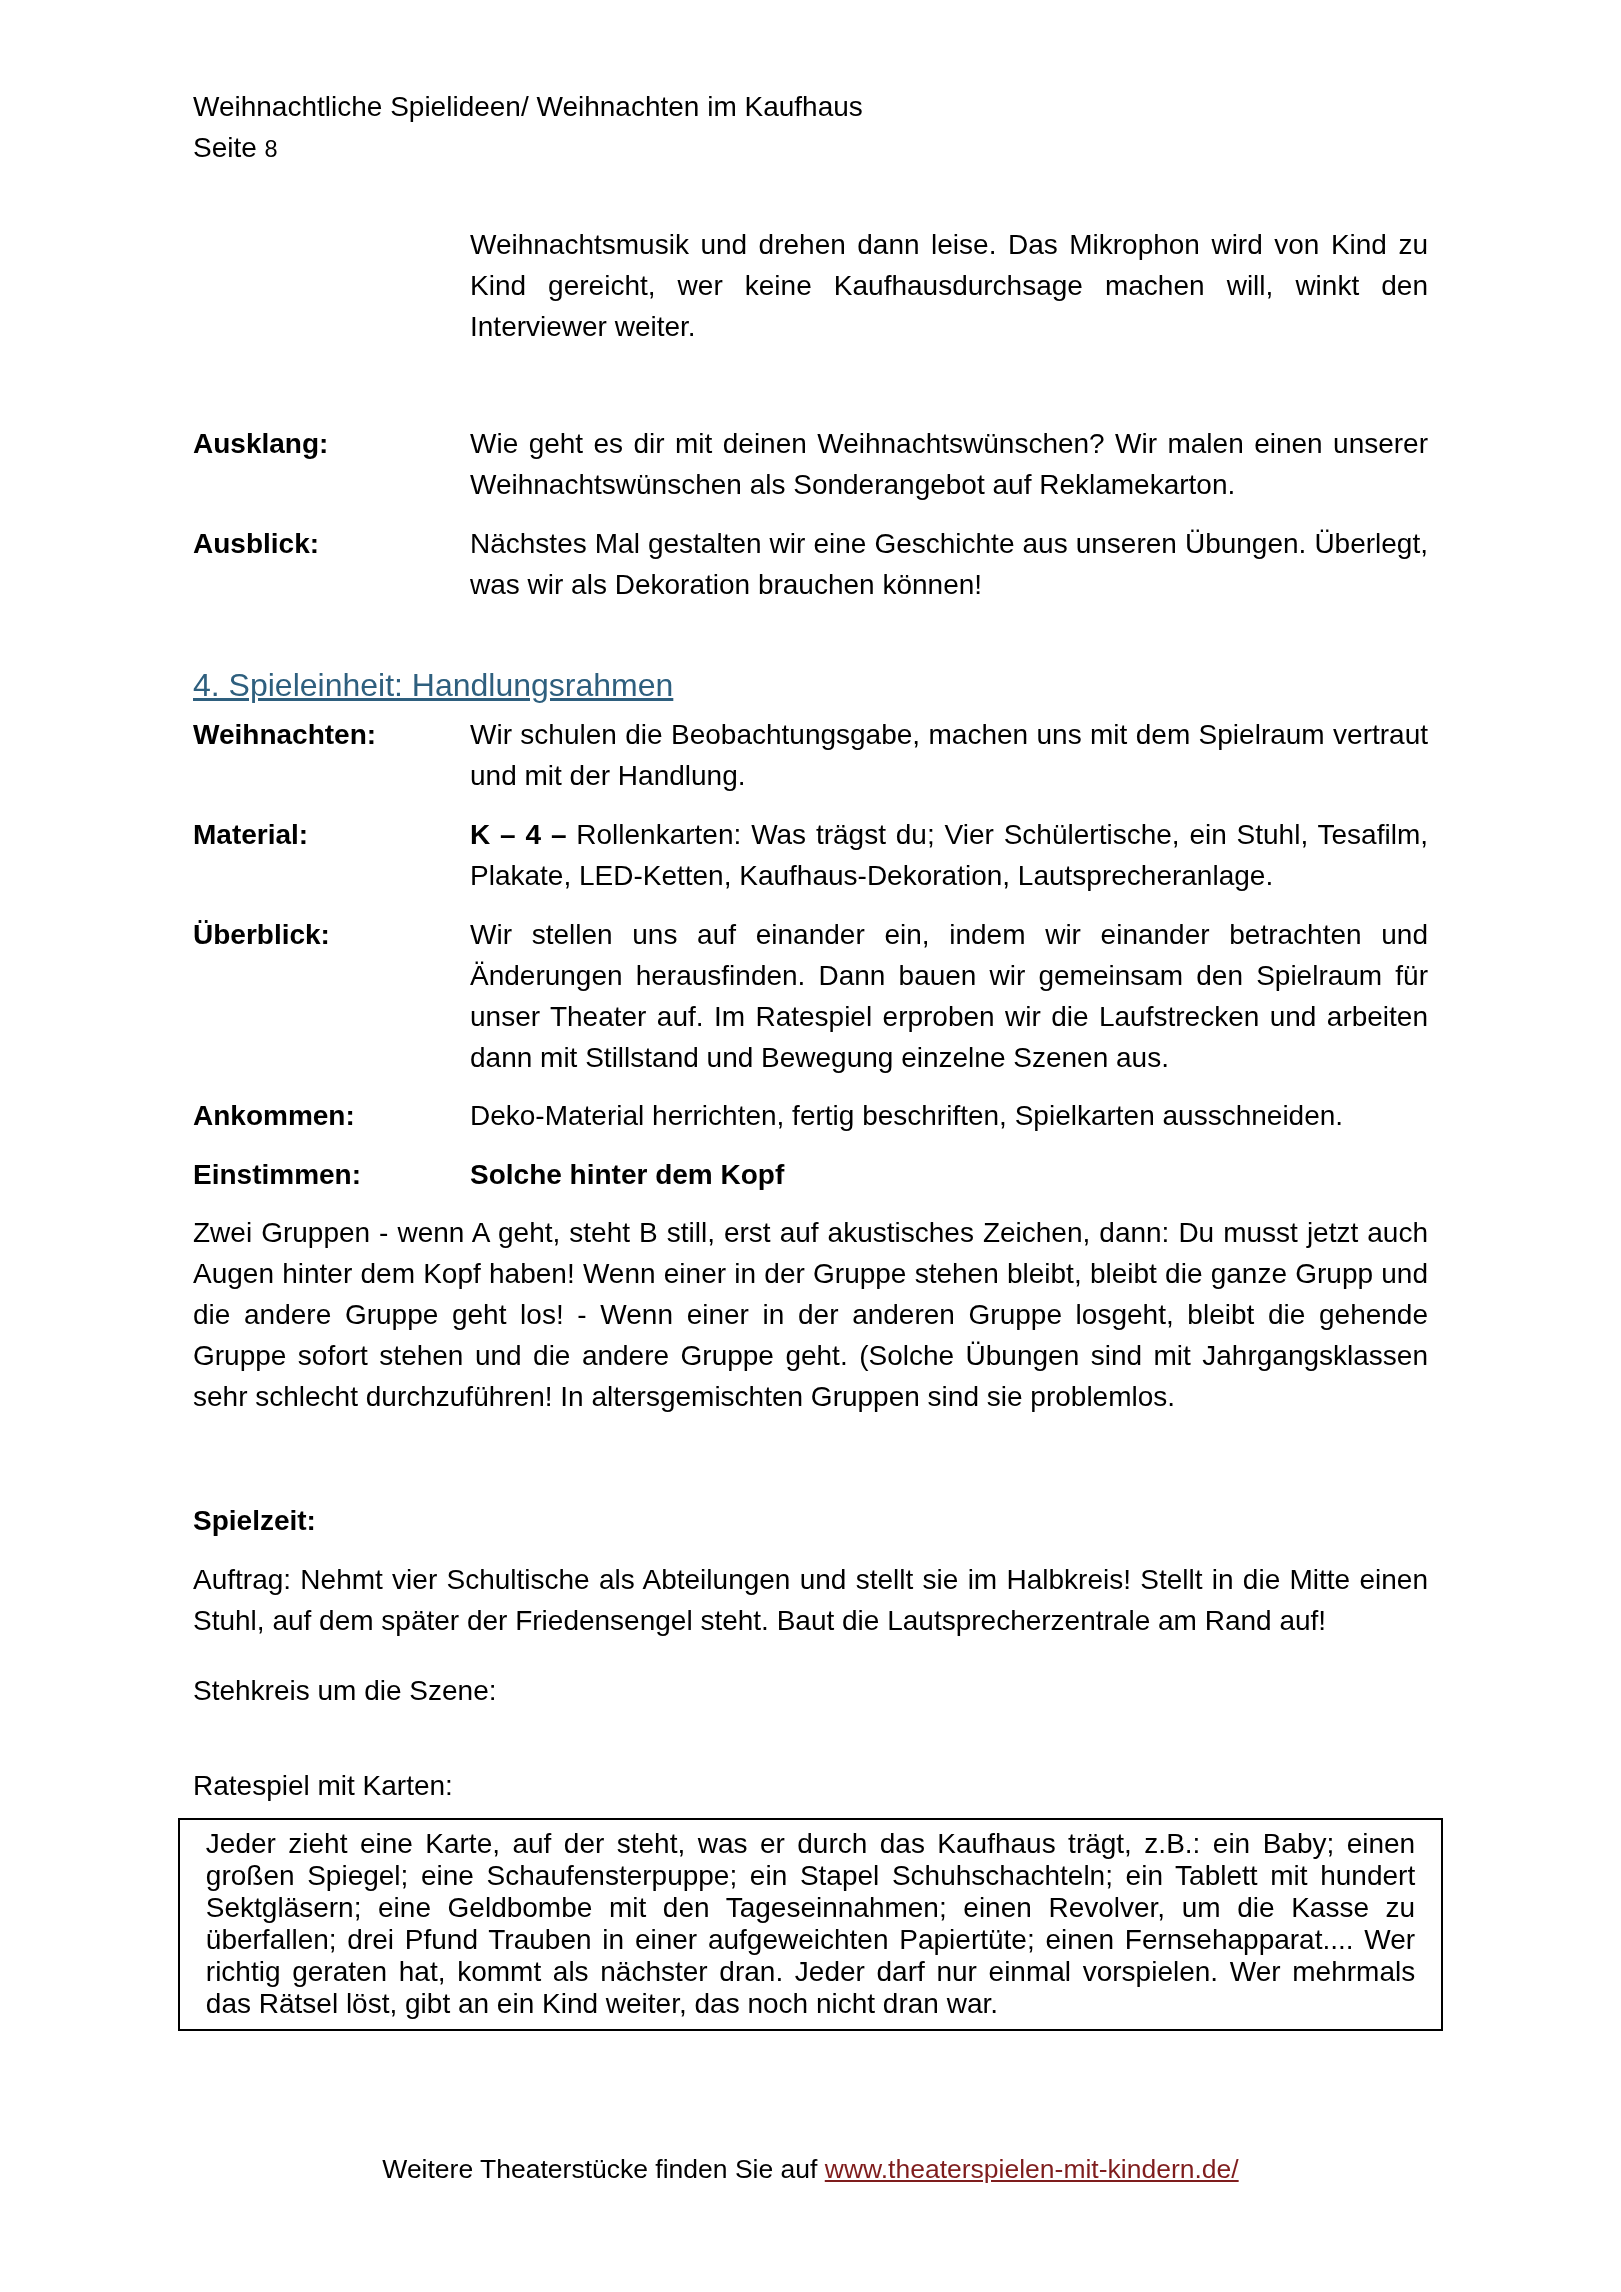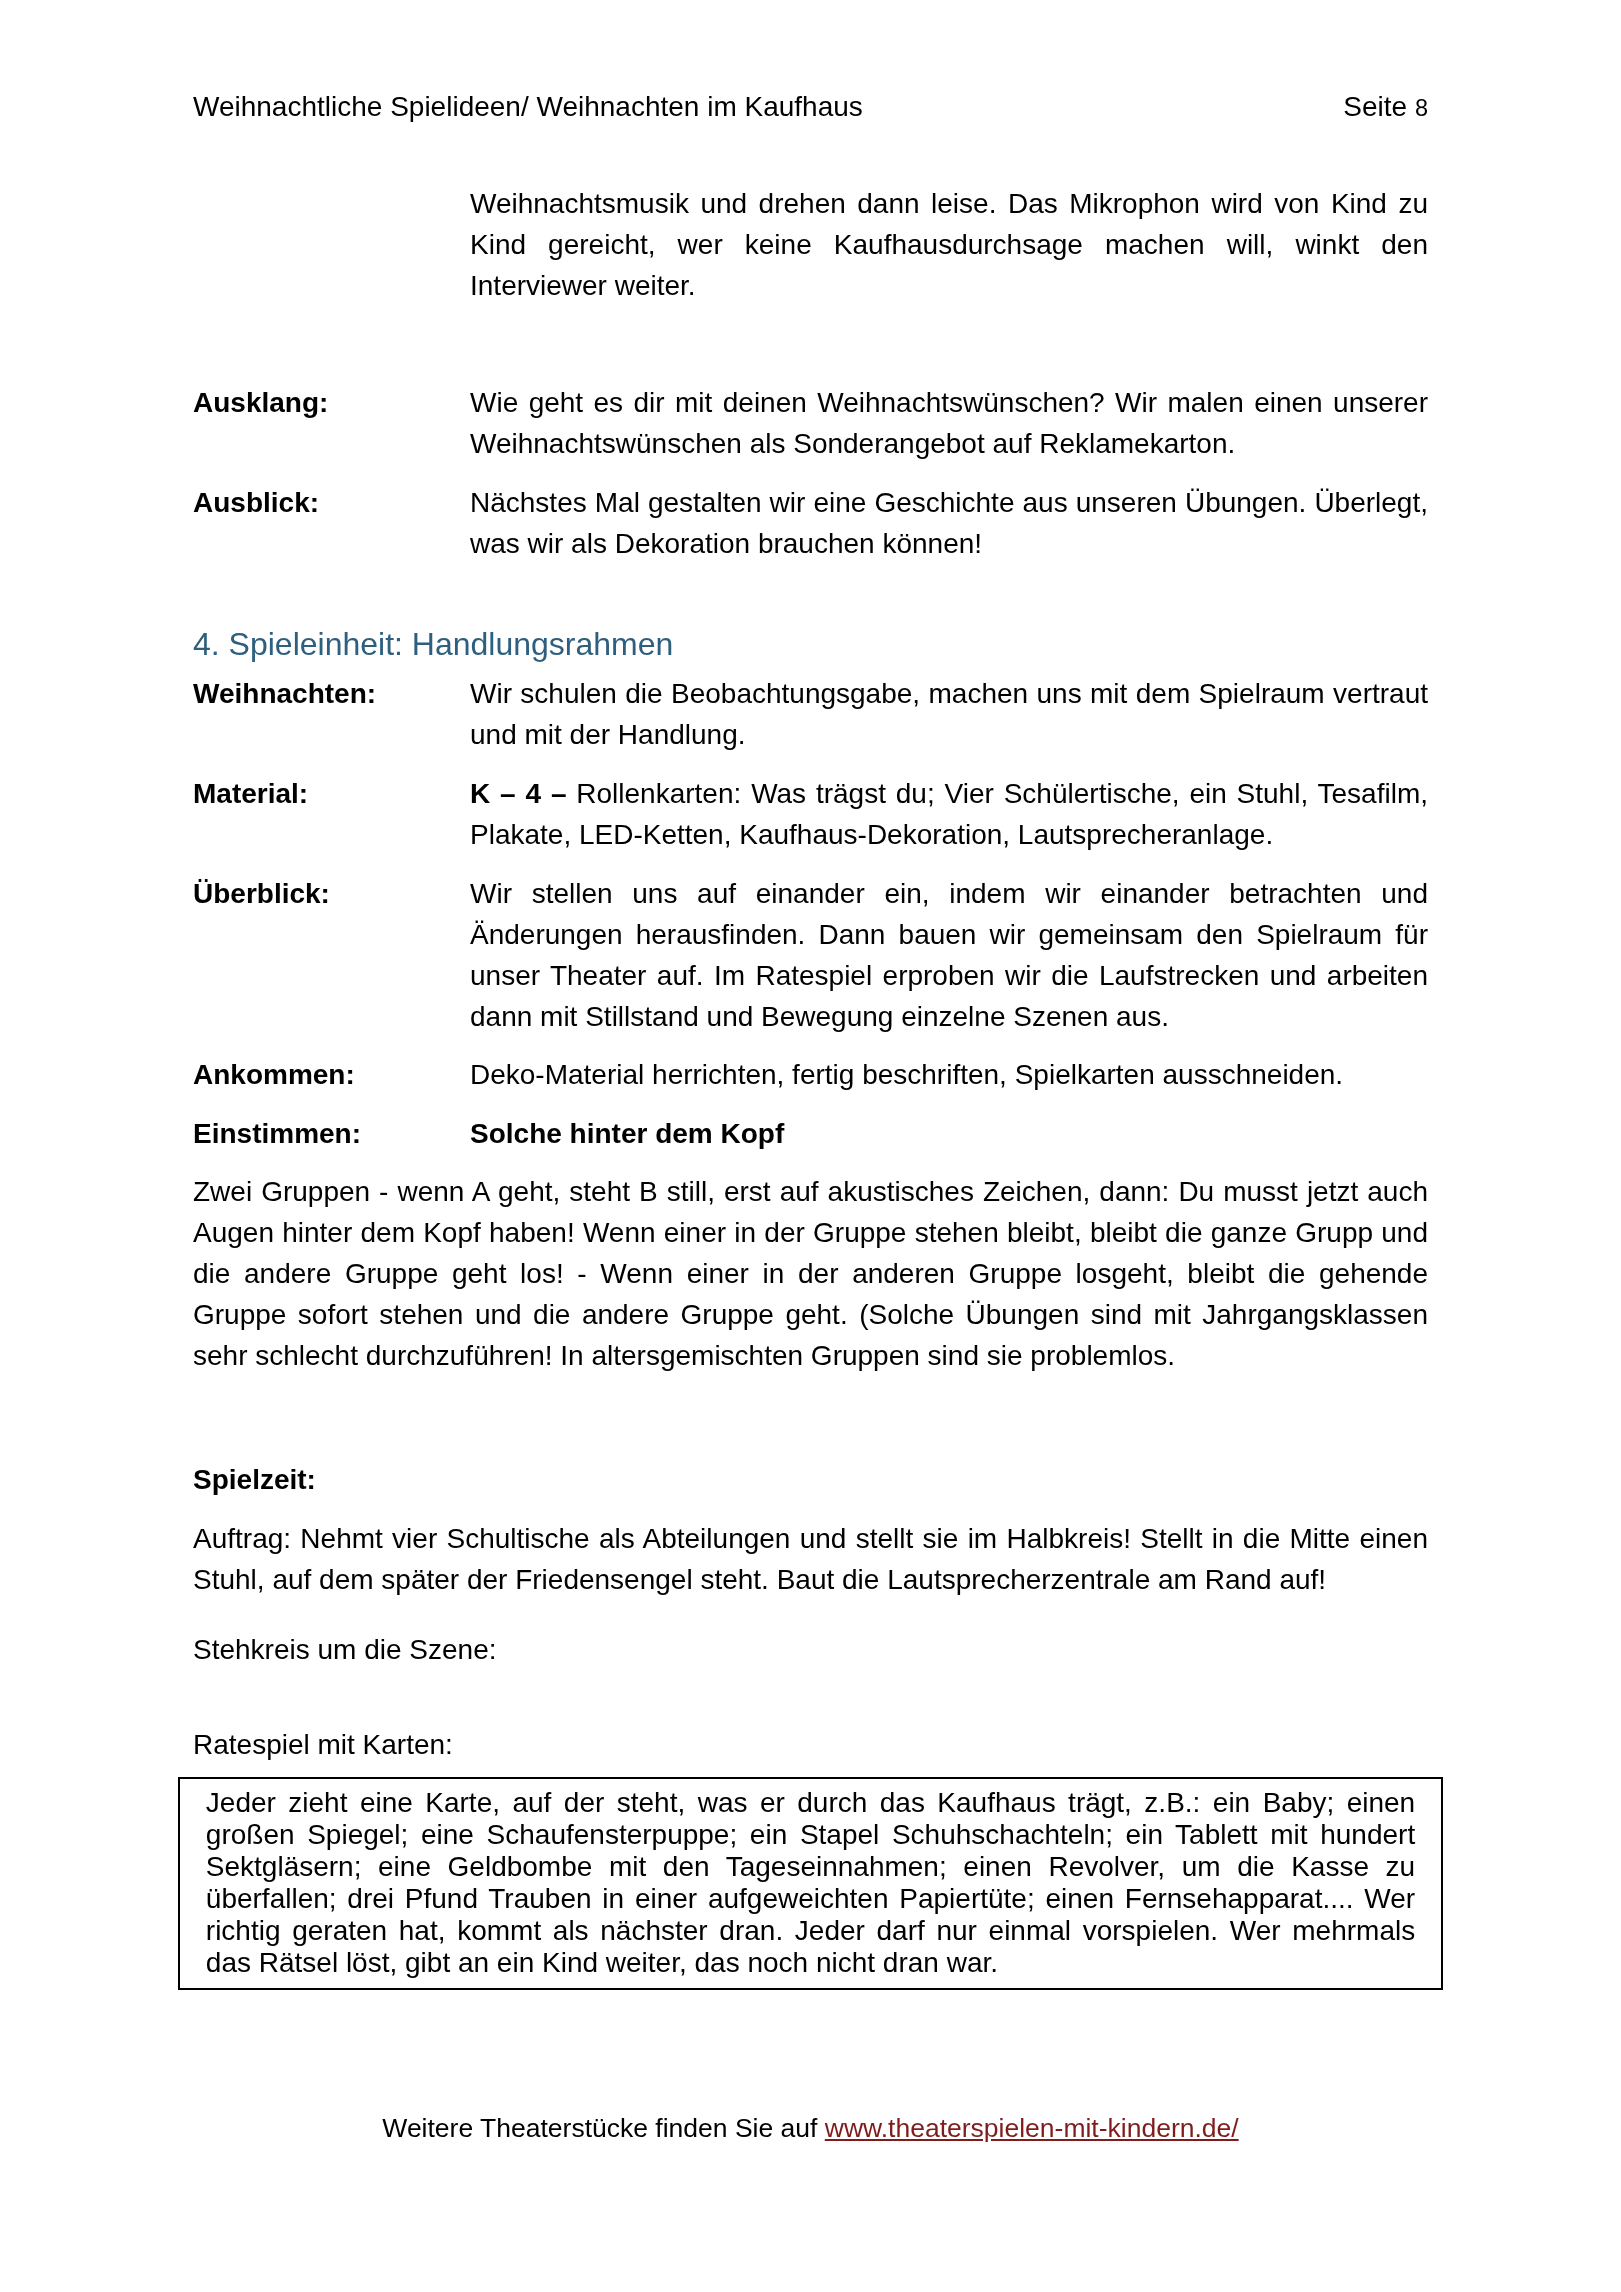--- a/index.html
+++ b/index.html
@@ -13,20 +13,21 @@
     color: #000000;
     overflow: hidden;
   }
   .content { padding: 86px 193px 0 193px; }
 
   .hdr {
     display: flex;
     justify-content: space-between;
     align-items: baseline;
     margin-bottom: 54px;
+    flex-direction: column;
   }
   .hdr .page-num-wrap { white-space: nowrap; }
   .hdr .page-num { font-size: 23.5px; }
 
   .para-indent {
     margin-left: 277px;
     text-align: justify;
   }
   .intro { margin-bottom: 76px; }
 
@@ -36,20 +37,21 @@
     margin-bottom: 17.6px;
   }
   .drow .lbl { font-weight: bold; }
   .drow .val { text-align: justify; }
 
   .section-heading {
     font-size: 32px;
     line-height: 43px;
     font-weight: 400;
     margin: 59px 0 7.8px 0;
+    text-decoration: underline;
   }
 
   .full-para { text-align: justify; }
   .bold { font-weight: bold; }
 
   .mt-75 { margin-top: 83px; }
   .mt-30 { margin-top: 29px; }
   .mt-80 { margin-top: 54px; }
   .mb-18 { margin-bottom: 17.6px; }
 

